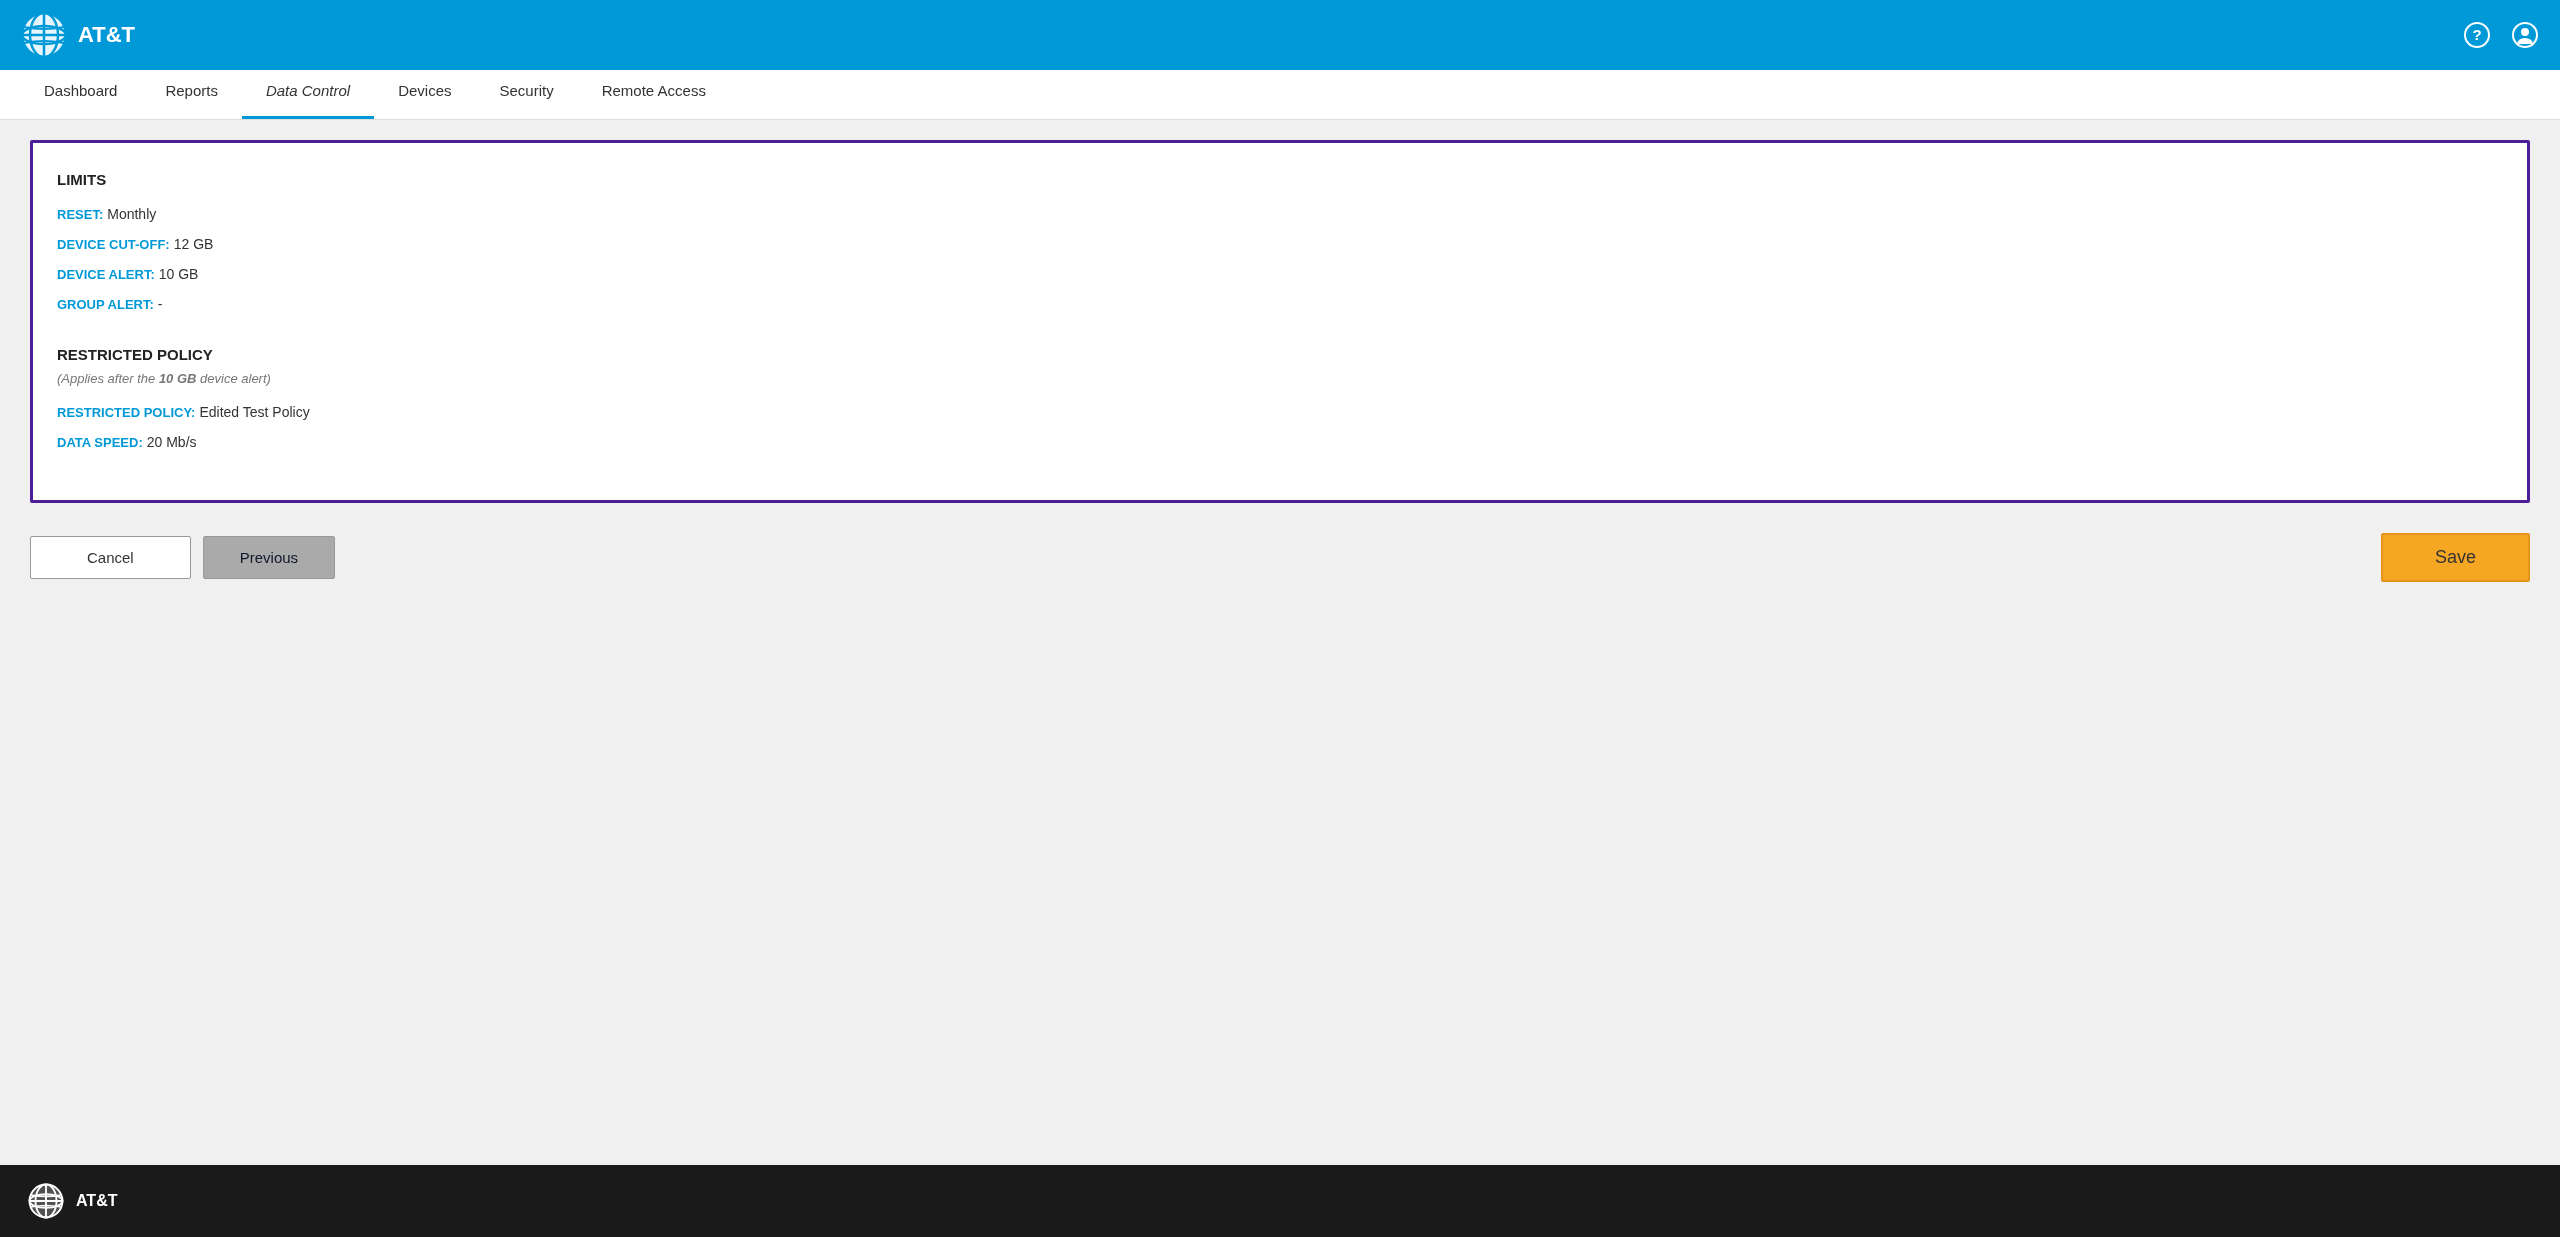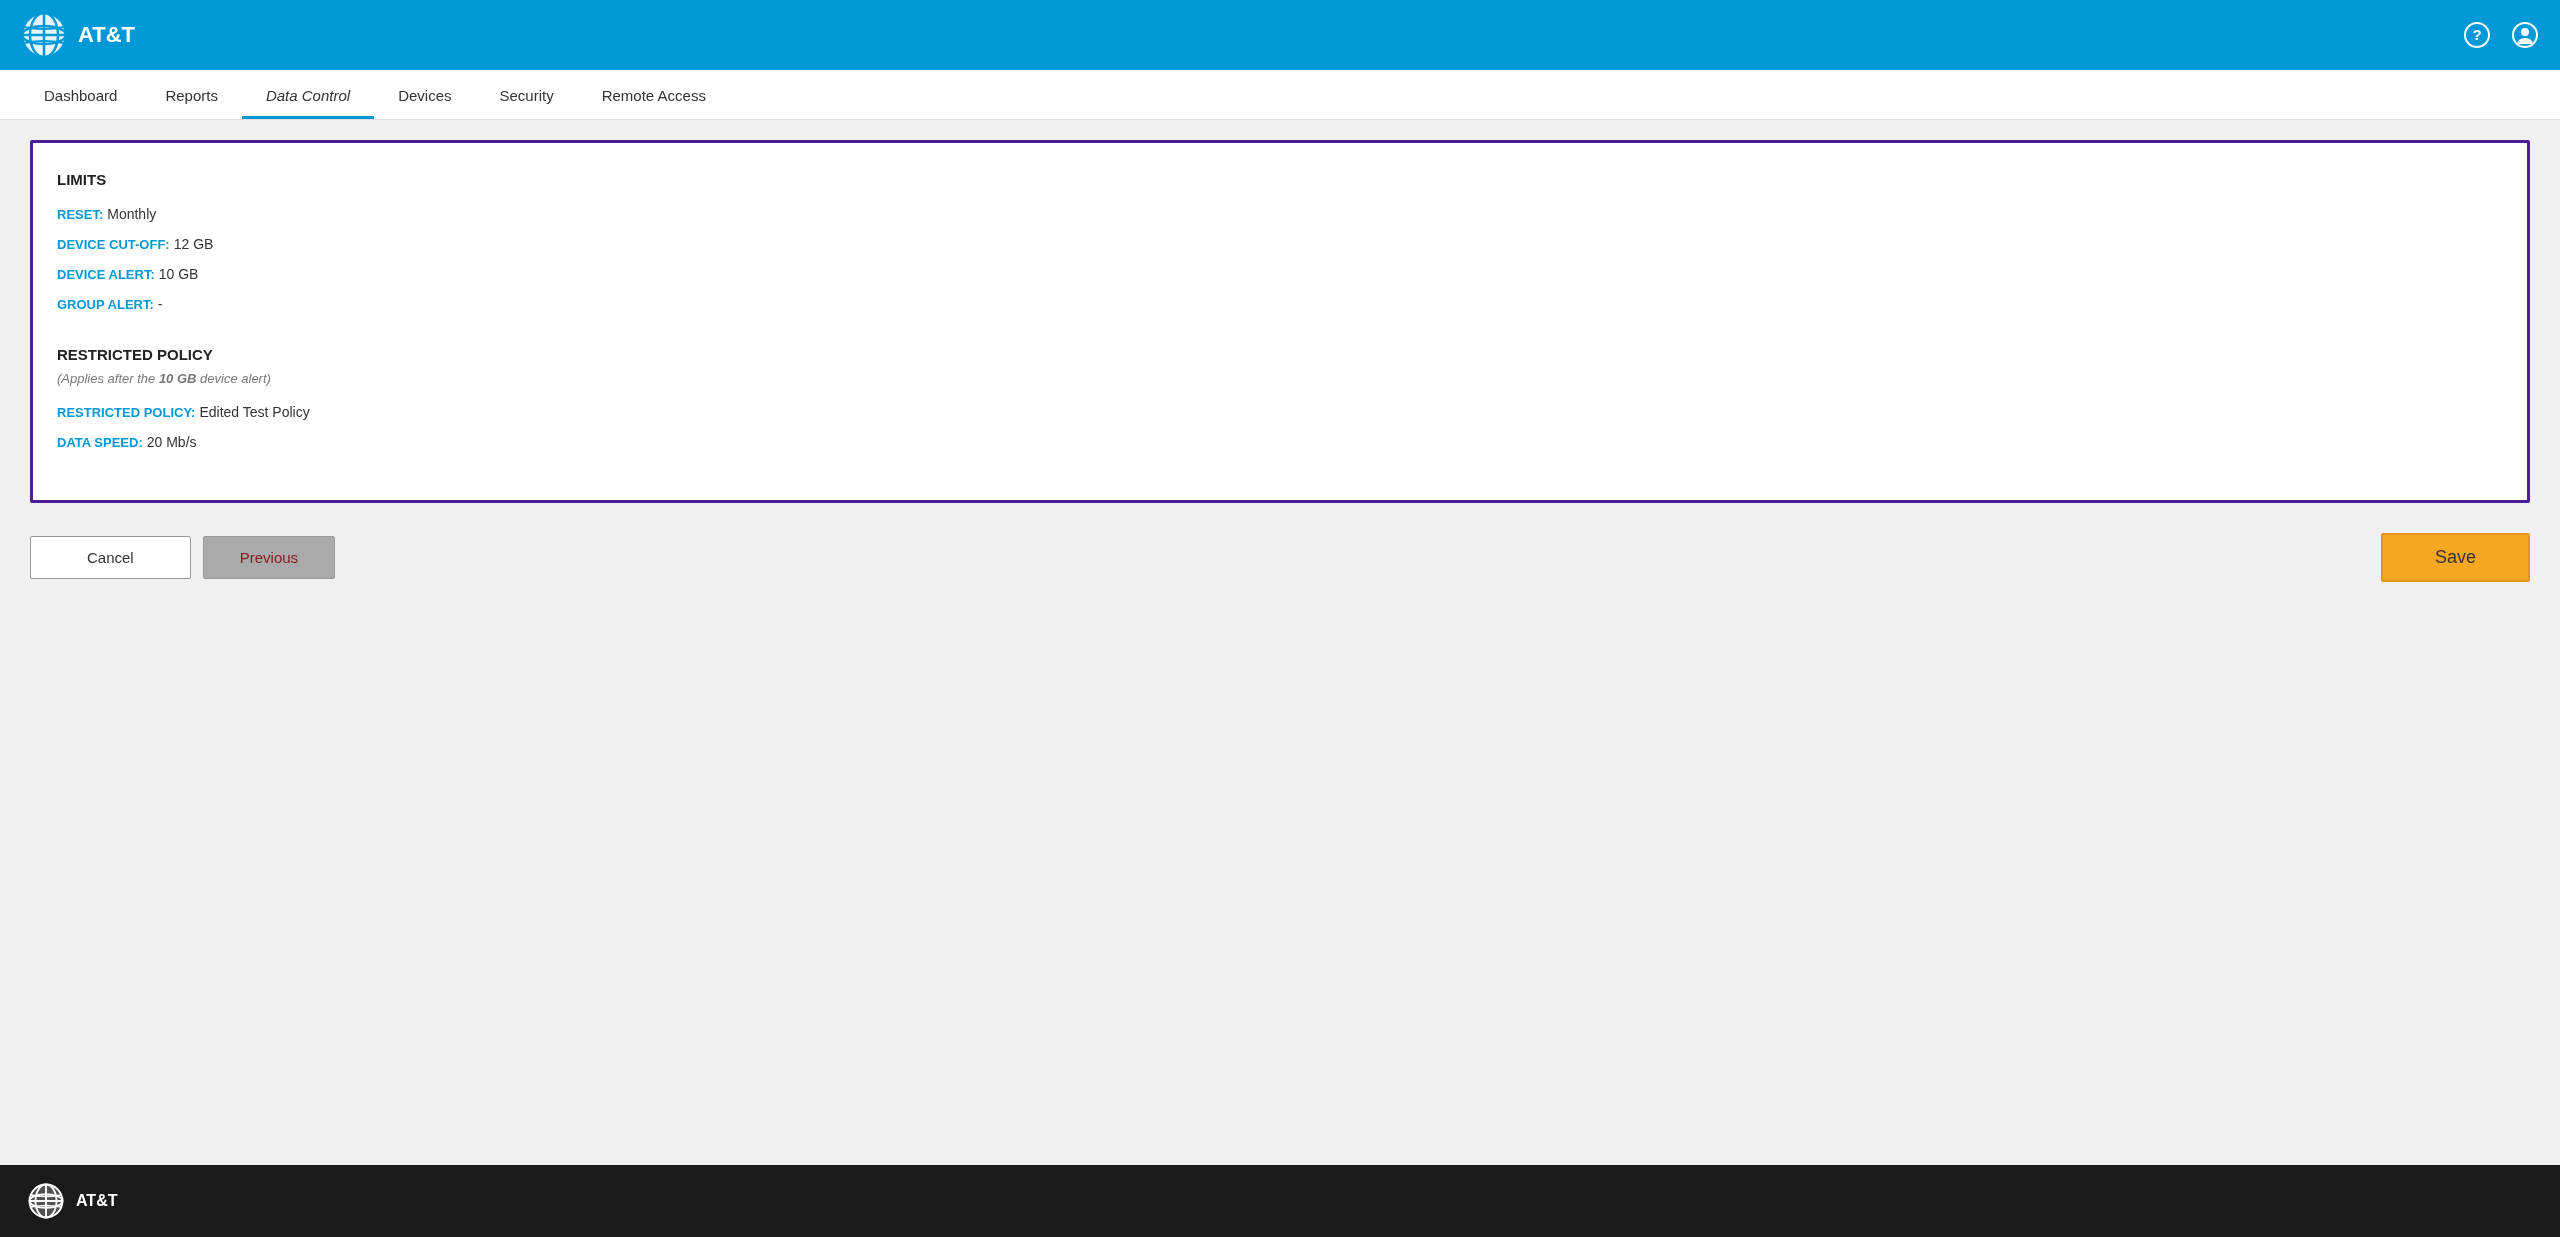--- a/index.html
+++ b/index.html
@@ -39,21 +39,20 @@
       color: white;
       font-size: 22px;
       cursor: pointer;
       display: flex; align-items: center; justify-content: center;
     }
 
     
     .nav-bar {
       background: white;
       display: flex;
-      align-items: flex-end;
       padding: 0 20px;
       border-bottom: 1px solid #ddd;
       height: 50px;
     }
     .nav-item {
       padding: 12px 24px;
       font-size: 15px;
       color: #333;
       cursor: pointer;
       border-bottom: 3px solid transparent;
@@ -143,21 +142,21 @@
       color: #333;
       padding: 12px 56px;
       font-size: 15px;
       cursor: pointer;
       border-radius: 2px;
       margin-right: 12px;
     }
     .btn-previous {
       background: #aaa;
       border: 1px solid #999;
-      color: #7f1d1d;
+      color: #0f172a;
       padding: 12px 36px;
       font-size: 15px;
       cursor: pointer;
       border-radius: 2px;
     }
     .btn-save {
       background: #f5a623;
       border: 2px solid #e5941a;
       color: #333;
       padding: 12px 52px;

